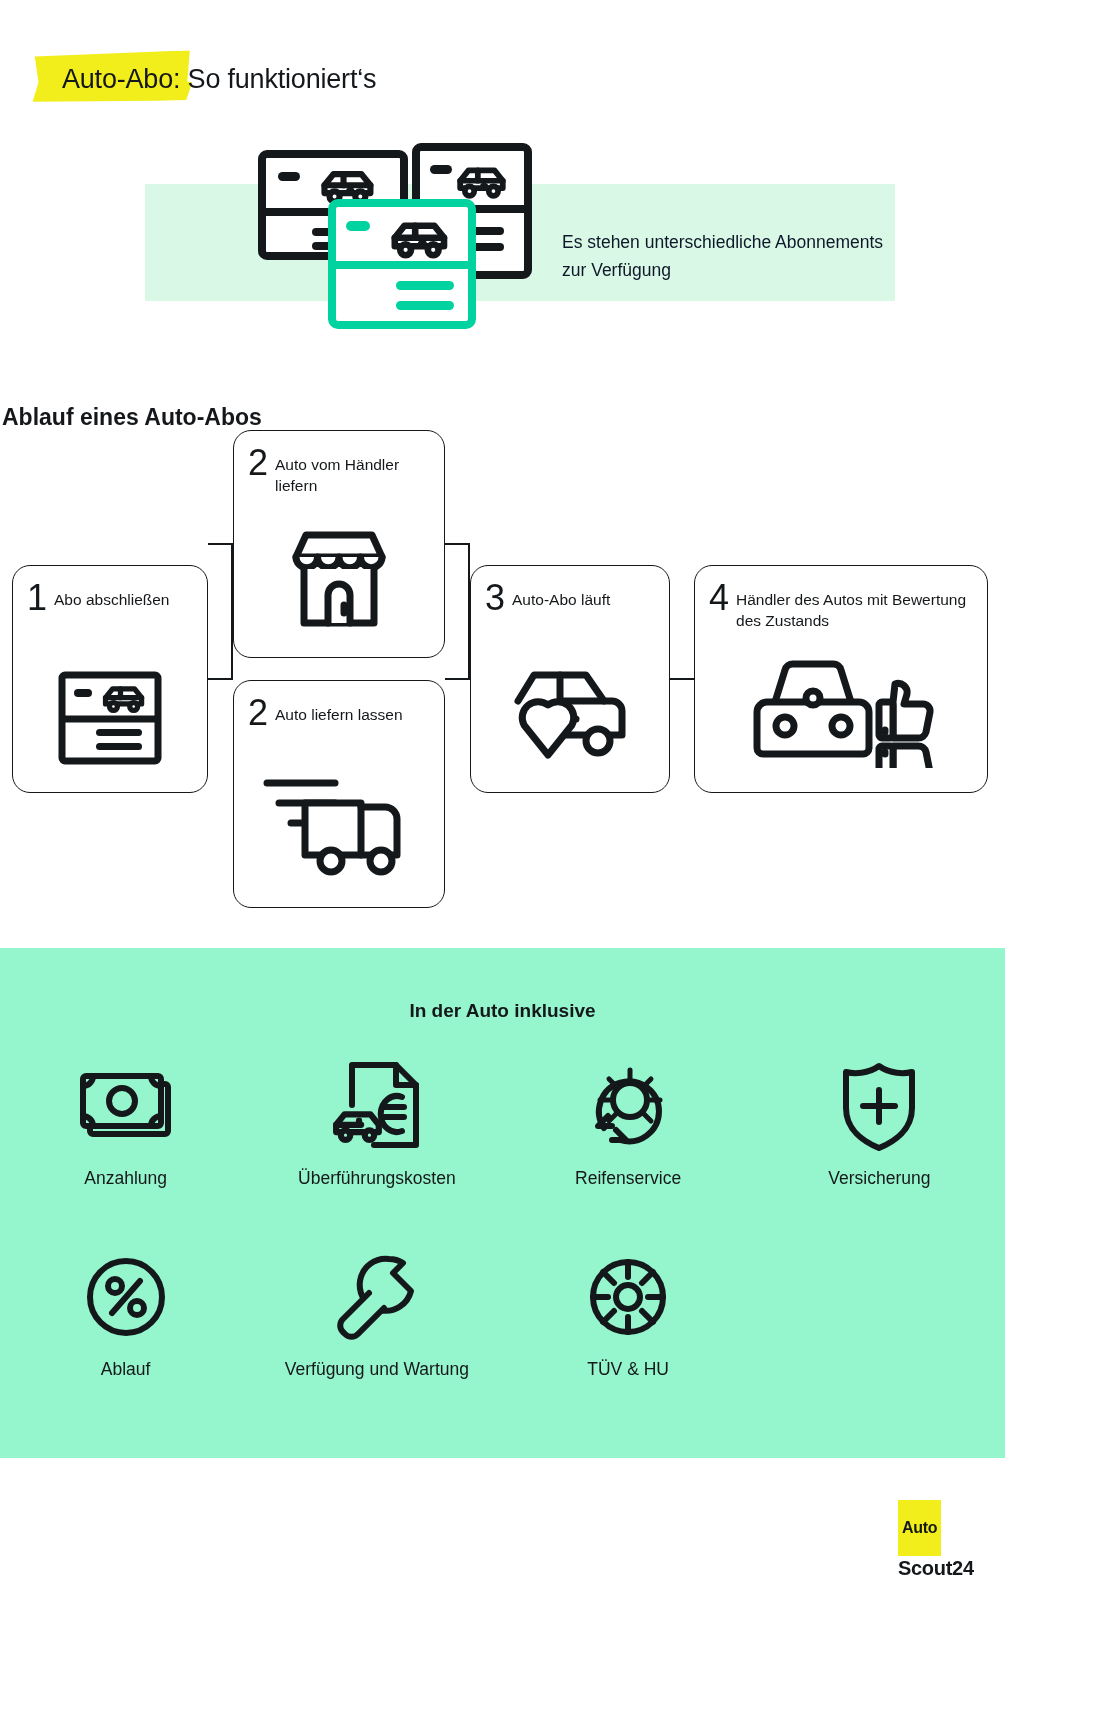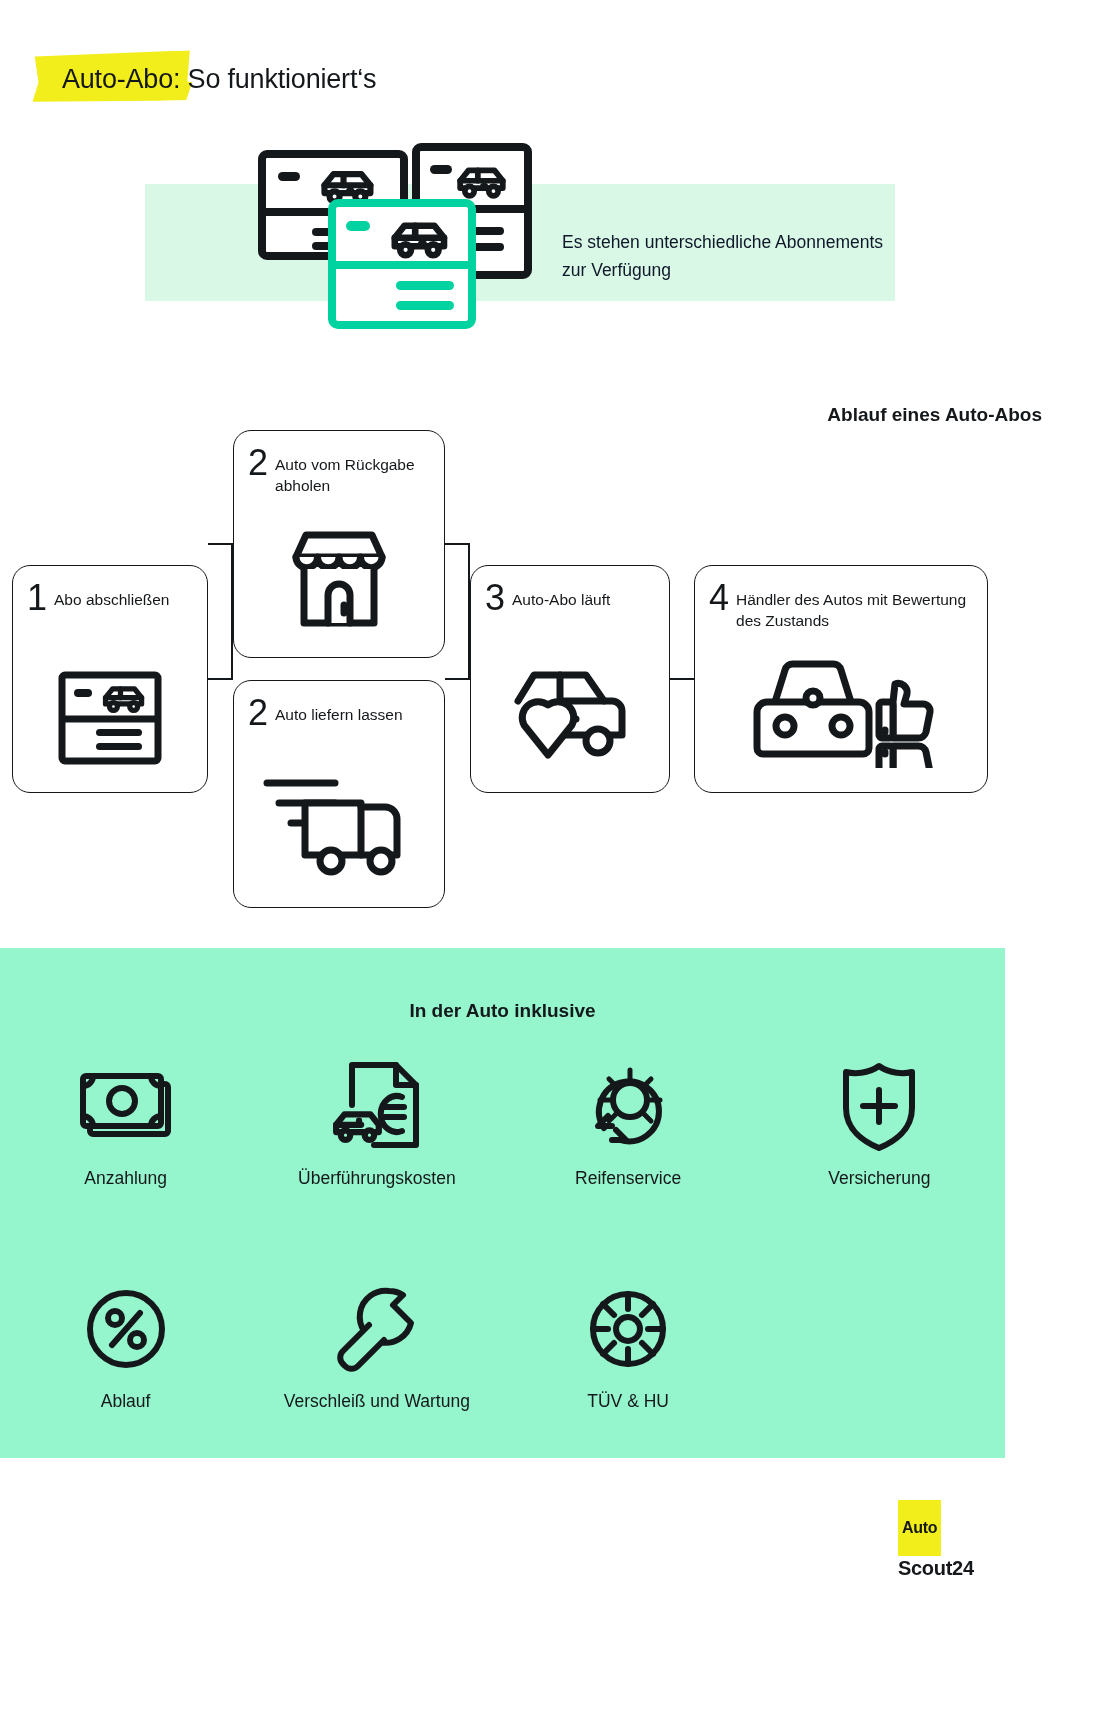--- a/index.html
+++ b/index.html
@@ -41,22 +41,22 @@
     position:absolute; left:562px; top:228px;
     width:330px;
     font-size:17.5px; line-height:28px; color:#0f172a;
   }
   .card-a { position:absolute; left:258px; top:150px; }
   .card-b { position:absolute; left:412px; top:143px; }
   .card-c { position:absolute; left:328px; top:199px; }
 
   
   .flow-heading {
-    position:absolute; left:12px; top:404px; width:1030px;
-    text-align:right; font-size:19px; font-weight:700;
+    position:absolute; left:2px; top:404px; width:1030px;
+    text-align:left; font-size:23px; font-weight:700;
   }
   .flow { position:absolute; left:0; top:430px; width:1000px; height:490px; }
   .fbox {
     position:absolute;
     border:1.6px solid #15181b;
     border-radius:18px;
     background:#fff;
   }
   .fb1 { left:12px;  top:135px; width:196px; height:228px; }
   .fb2a{ left:233px; top:0px;   width:212px; height:228px; }
@@ -82,21 +82,21 @@
     width:1005px; height:510px;
     background:#95f5cd;
   }
   .green-title {
     position:absolute; left:0; top:52px; width:100%;
     text-align:center; font-size:19px; font-weight:700; color:#15181b;
   }
   .grid {
     position:absolute; left:0; top:110px; width:100%;
     display:grid; grid-template-columns:repeat(4,1fr);
-    row-gap:92px;
+    row-gap:60px;
   }
   .cell { display:flex; flex-direction:column; align-items:center; }
   .cell .ic { height:96px; display:flex; align-items:center; justify-content:center; }
   .cell .cap { margin-top:14px; font-size:17.5px; color:#15181b; text-align:center; }
 
   
   .logo { position:absolute; left:898px; top:1500px; width:72px; }
   .logo .l1 {
     display:inline-block; background:#f2ee1b; font-size:16px; font-weight:700;
     padding:19px 4px; letter-spacing:-0.3px; color:#15181b;
@@ -196,21 +196,21 @@
             <circle cx="26" cy="58" r="9" fill="#fff"></circle>
             <circle cx="72" cy="58" r="9" fill="#fff"></circle>
           </g>
         </svg>
       </div>
     </div>
 
     <div class="fbox fb2a">
       <div class="fhead">
         <span class="fnum">2</span>
-        <span class="flabel">Auto vom Rückgabe abholen</span>
+        <span class="flabel">Auto vom Händler liefern</span>
       </div>
       <div class="ficon">
         <svg width="110" height="112" viewBox="0 0 110 112" fill="none" stroke="#15181b" stroke-width="7" stroke-linejoin="round" stroke-linecap="round">
           <path d="M12,34 L22,12 L88,12 L98,34 Z" fill="#fff"></path>
           <path d="M12,34 a10.5,10.5 0 0 0 21.5,0 a10.5,10.5 0 0 0 21.5,0 a10.5,10.5 0 0 0 21.5,0 a10.5,10.5 0 0 0 21.5,0" fill="#fff"></path>
           <path d="M20,46 L20,100 L90,100 L90,46" fill="#fff"></path>
           <path d="M44,100 L44,72 a11,11 0 0 1 22,0 L66,100" fill="#fff"></path>
           <line x1="60" y1="82" x2="60" y2="90"></line>
         </svg>
       </div>
@@ -360,21 +360,21 @@
         <div class="cap">Ablauf</div>
       </div>
 
       <div class="cell">
         <div class="ic">
           <svg width="92" height="92" viewBox="0 0 92 92" fill="none" stroke="#15181b" stroke-width="6" stroke-linejoin="round" stroke-linecap="round">
             <path d="M58,8 a26,26 0 1 0 22,32 L62,22 L72,12 A26,26 0 0 0 58,8 Z" fill="#95f5cd"></path>
             <path d="M38,42 L12,68 a9,9 0 0 0 0,13 l2,2 a9,9 0 0 0 13,0 L53,57" fill="#95f5cd"></path>
           </svg>
         </div>
-        <div class="cap">Verschleiß und Wartung</div>
+        <div class="cap">Verfügung und Wartung</div>
       </div>
 
       <div class="cell">
         <div class="ic">
           <svg width="84" height="84" viewBox="0 0 84 84" fill="none" stroke="#15181b" stroke-width="6" stroke-linejoin="round" stroke-linecap="round">
             <circle cx="42" cy="42" r="35"></circle>
             <circle cx="42" cy="42" r="12"></circle>
             <g stroke-width="6">
               <line x1="42" y1="7" x2="42" y2="22"></line>
               <line x1="42" y1="62" x2="42" y2="77"></line>

